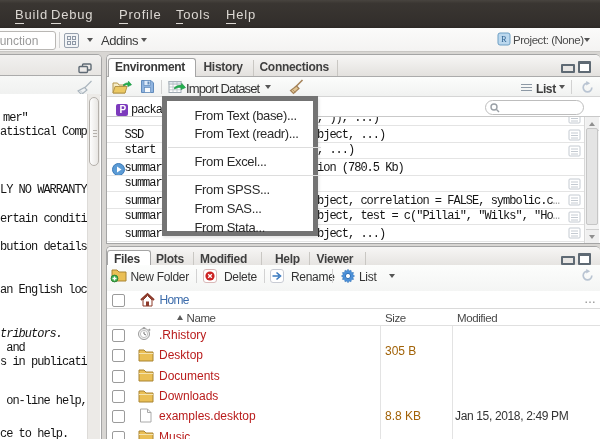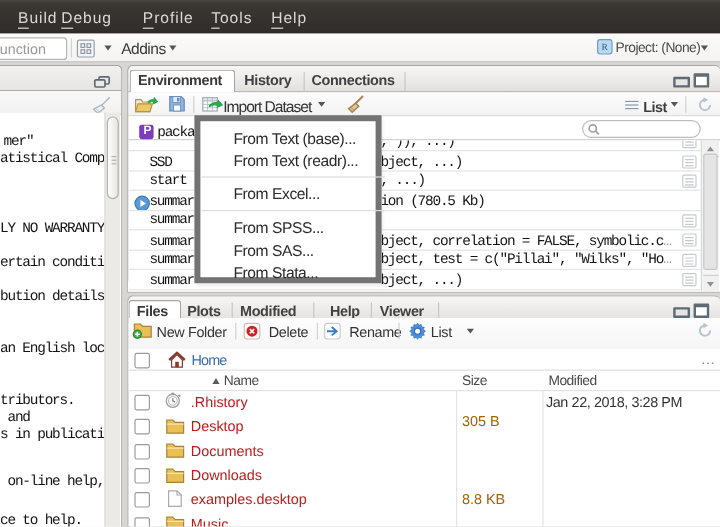--- a/index.html
+++ b/index.html
@@ -68,21 +68,21 @@
   </div>
 </div>
 
 <div class="abs" style="left:0;top:94px;width:87px;height:345px;overflow:hidden;background:#fff;">
   <div class="mono abs" style="top:17px;left:3px;">mer"</div>
   <div class="mono abs" style="left:0;top:31.4px;">atistical Compu</div>
   <div class="mono abs" style="left:0;top:88.9px;">LY NO WARRANTY.</div>
   <div class="mono abs" style="left:0;top:117.6px;">ertain conditio</div>
   <div class="mono abs" style="left:0;top:146.3px;">bution details.</div>
   <div class="mono abs" style="left:0;top:189.4px;">an English loca</div>
-  <div class="mono abs" style="left:0;top:232.6px;">tributors.</div>
+  <div class="mono abs" style="left:0;top:232.6px;font-style:italic;">tributors.</div>
   <div class="mono abs" style="left:0;top:247px;"> and</div>
   <div class="mono abs" style="left:0;top:261.3px;">s in publicatio</div>
   <div class="mono abs" style="left:0;top:300px;"> on-line help,</div>
   <div class="mono abs" style="left:0;top:333.1px;">ce to help.</div>
 </div>
 
 <div class="abs" style="left:87px;top:94px;width:13px;height:345px;background:#eceae7;border-left:1px solid #dddbd8;box-sizing:border-box;">
   <div class="abs" style="left:1px;top:3px;width:10px;height:69px;background:linear-gradient(90deg,#fdfdfd,#e8e6e3);border:1px solid #b4b0ab;border-radius:5px;box-sizing:border-box;">
     <div style="position:absolute;left:3px;top:32px;width:4px;border-top:1px solid #b4b0ab;"></div>
     <div style="position:absolute;left:3px;top:35px;width:4px;border-top:1px solid #b4b0ab;"></div>
@@ -325,21 +325,20 @@
     <div class="chk" style="left:5px;top:5px;"></div>
     <svg style="left:30px;top:3px;" width="15" height="15" viewBox="0 0 15 15">
         <circle cx="7" cy="7" r="5.5" fill="#f4f4f4" stroke="#9b9b9b"></circle>
         <circle cx="7" cy="7" r="3.6" fill="#fff" stroke="#b5b5b5" stroke-width="0.8"></circle>
         <path d="M7 4.8 V7 L9 8" fill="none" stroke="#777" stroke-width="1"></path>
         <rect x="5.8" y="0.2" width="2.4" height="1.6" fill="#9b9b9b"></rect>
         <rect x="11.4" y="2" width="2" height="1.6" fill="#9b9b9b" transform="rotate(45 12.4 2.8)"></rect>
       </svg>
     <div class="abs bluelink" style="left:52px;top:4px;font-size:12px;">.Rhistory</div>
     <div class="abs" style="left:278px;top:20px;font-size:12px;color:#a16207;text-align:right;">305 B</div>
-    <div class="abs" style="left:348px;top:4px;font-size:12px;letter-spacing:-0.35px;color:#333;">Jan 22, 2018, 3:28 PM</div>
 
     <div class="chk" style="left:5px;top:25.4px;"></div>
     <svg style="left:31px;top:24px;" width="16" height="14" viewBox="0 0 16 14">
         <path d="M1 2 L6 2 L8 4 L15 4 L15 13 L1 13 Z" fill="#eabf55" stroke="#a98433"></path>
         <path d="M1 5.5 L15 5.5" stroke="#f4e3ae" stroke-width="1"></path>
       </svg>
     <div class="abs bluelink" style="left:52px;top:24.4px;font-size:12px;">Desktop</div>
 
     <div class="chk" style="left:5px;top:45.8px;"></div>
     <svg style="left:31px;top:44.4px;" width="16" height="14" viewBox="0 0 16 14">
@@ -355,20 +354,21 @@
       </svg>
     <div class="abs bluelink" style="left:52px;top:65.2px;font-size:12px;">Downloads</div>
 
     <div class="chk" style="left:5px;top:86.6px;"></div>
     <svg style="left:32px;top:84.2px;" width="13" height="15" viewBox="0 0 13 15">
         <path d="M1.5 1 L8.5 1 L12 4.5 L12 14 L1.5 14 Z" fill="#fff" stroke="#aaa"></path>
         <path d="M8.5 1 L8.5 4.5 L12 4.5" fill="none" stroke="#aaa"></path>
       </svg>
     <div class="abs bluelink" style="left:52px;top:85.6px;font-size:12px;">examples.desktop</div>
     <div class="abs" style="left:278px;top:85.6px;font-size:12px;color:#a16207;">8.8 KB</div>
+    <div class="abs" style="left:348px;top:85.6px;font-size:12px;letter-spacing:-0.35px;color:#333;">Jan 15, 2018, 2:49 PM</div>
 
     <div class="chk" style="left:5px;top:107px;"></div>
     <svg style="left:31px;top:105.6px;" width="16" height="14" viewBox="0 0 16 14">
         <path d="M1 2 L6 2 L8 4 L15 4 L15 13 L1 13 Z" fill="#eabf55" stroke="#a98433"></path>
         <path d="M1 5.5 L15 5.5" stroke="#f4e3ae" stroke-width="1"></path>
       </svg>
     <div class="abs bluelink" style="left:52px;top:106px;font-size:12px;">Music</div>
   </div>
 </div>
 

